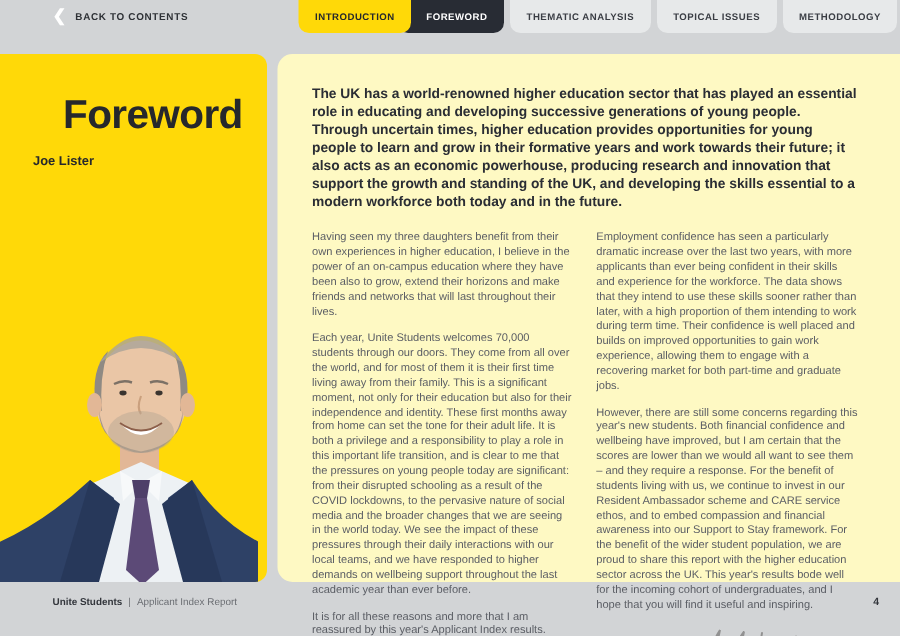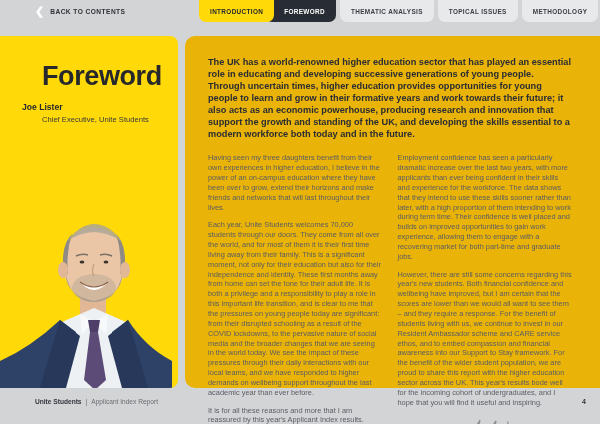--- a/index.html
+++ b/index.html
@@ -44,21 +44,21 @@
     margin:25px 0 0 42px; font-size:27px; font-weight:bold;
     letter-spacing:-.4px; color:#26282c;
   }
   .author-name { margin:10px 0 0 22px; font-size:8.6px; font-weight:bold; color:#26282c; }
   .author-role { margin:3px 0 0 42px; font-size:7.6px; color:#37393d; }
   .photo { position:absolute; left:0; bottom:0; display:block; }
 
   
   .white-page {
     position:absolute; left:185px; top:36px; width:415px; height:352px;
-    background:#eab308; border-radius:10px 0 0 10px;
+    background:#fef9c3; border-radius:10px 0 0 10px;
     padding:20px 28px 14px 23px;
   }
   .intro {
     font-size:9.2px; font-weight:bold; line-height:1.31;
     color:#2a2d34; margin-bottom:13px;
   }
   .cols { display:flex; gap:15px; }
   .col { flex:1; font-size:7.4px; line-height:1.33; color:#5a5d64; }
   .col p { margin-bottom:8px; }
   .signature-wrap { margin:2px 0 0 58px; }
@@ -87,21 +87,20 @@
   <div class="tab tab-yellow">INTRODUCTION</div>
   <div class="tab tab-dark">FOREWORD</div>
   <div class="tab tab-light">THEMATIC ANALYSIS</div>
   <div class="tab tab-light">TOPICAL ISSUES</div>
   <div class="tab tab-light">METHODOLOGY</div>
 </div>
 
 <div class="yellow-page">
   <div class="fw-title">Foreword</div>
   <div class="author-name">Joe Lister</div>
-  <div class="author-role">Chief Executive, Unite Students</div>
 
   <svg class="photo" width="172" height="176" viewBox="0 0 172 176">
 
     <rect x="80" y="82" width="26" height="24" fill="#e2b796"></rect>
 
     <ellipse cx="94" cy="52" rx="31" ry="37" fill="#eac6a6"></ellipse>
 
     <path d="M64,60 Q60,34 72,22 Q66,40 68,62 Z" fill="#8f8a83"></path>
     <path d="M124,60 Q128,34 116,22 Q122,40 120,62 Z" fill="#8f8a83"></path>
 
@@ -135,21 +134,21 @@
     <path d="M178,176 L174,150 Q146,136 128,108 L112,120 L124,176 Z" fill="#2e4166"></path>
     <path d="M60,108 L80,124 L66,176 L40,176 Z" fill="#27385a"></path>
     <path d="M128,108 L108,124 L122,176 L148,176 Z" fill="#27385a"></path>
   </svg>
 </div>
 
 <div class="white-page">
   <p class="intro">The UK has a world-renowned higher education sector that has played an essential role in educating and developing successive generations of young people. Through uncertain times, higher education provides opportunities for young people to learn and grow in their formative years and work towards their future; it also acts as an economic powerhouse, producing research and innovation that support the growth and standing of the UK, and developing the skills essential to a modern workforce both today and in the future.</p>
   <div class="cols">
     <div class="col">
-      <p>Having seen my three daughters benefit from their own experiences in higher education, I believe in the power of an on-campus education where they have been over to grow, extend their horizons and make friends and networks that will last throughout their lives.</p>
+      <p>Having seen my three daughters benefit from their own experiences in higher education, I believe in the power of an on-campus education where they have been also to grow, extend their horizons and make friends and networks that will last throughout their lives.</p>
       <p>Each year, Unite Students welcomes 70,000 students through our doors. They come from all over the world, and for most of them it is their first time living away from their family. This is a significant moment, not only for their education but also for their independence and identity. These first months away from home can set the tone for their adult life. It is both a privilege and a responsibility to play a role in this important life transition, and is clear to me that the pressures on young people today are significant: from their disrupted schooling as a result of the COVID lockdowns, to the pervasive nature of social media and the broader changes that we are seeing in the world today. We see the impact of these pressures through their daily interactions with our local teams, and we have responded to higher demands on wellbeing support throughout the last academic year than ever before.</p>
       <p>It is for all these reasons and more that I am reassured by this year's Applicant Index results. Students starting higher education this autumn will be more independent than those that came before them and their overall wellbeing is higher. With growing social confidence and a strong desire to join a student community, universities, students' unions and accommodation providers alike will need to respond to their need for belonging and connection.</p>
     </div>
     <div class="col">
       <p>Employment confidence has seen a particularly dramatic increase over the last two years, with more applicants than ever being confident in their skills and experience for the workforce. The data shows that they intend to use these skills sooner rather than later, with a high proportion of them intending to work during term time. Their confidence is well placed and builds on improved opportunities to gain work experience, allowing them to engage with a recovering market for both part-time and graduate jobs.</p>
       <p>However, there are still some concerns regarding this year's new students. Both financial confidence and wellbeing have improved, but I am certain that the scores are lower than we would all want to see them – and they require a response. For the benefit of students living with us, we continue to invest in our Resident Ambassador scheme and CARE service ethos, and to embed compassion and financial awareness into our Support to Stay framework. For the benefit of the wider student population, we are proud to share this report with the higher education sector across the UK. This year's results bode well for the incoming cohort of undergraduates, and I hope that you will find it useful and inspiring.</p>
       <div class="signature-wrap">
         <svg width="100" height="46" viewBox="0 0 100 46">
           <g stroke="#919191" stroke-width="1.3" fill="none" stroke-linecap="round">
             <path d="M13,38 C15,24 20,11 24,5 C22,15 18,29 19,40"></path>

